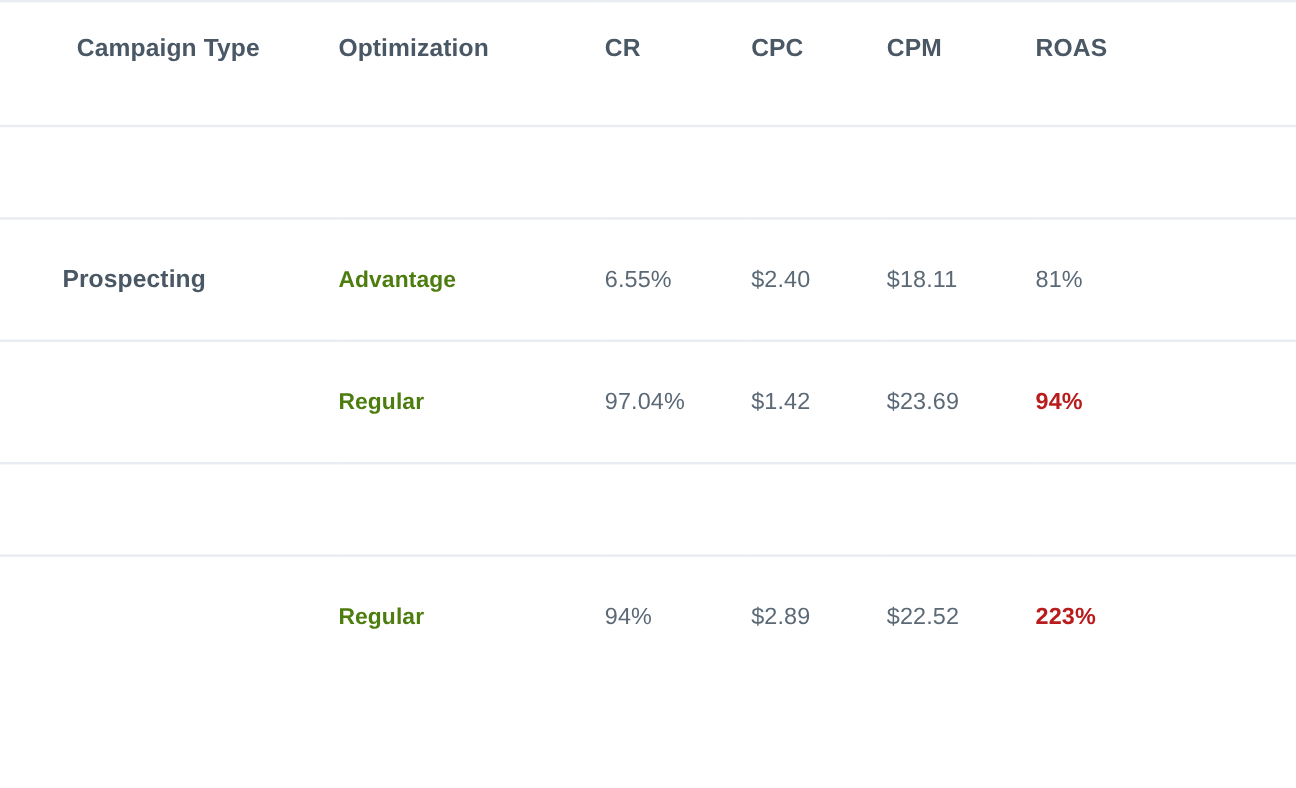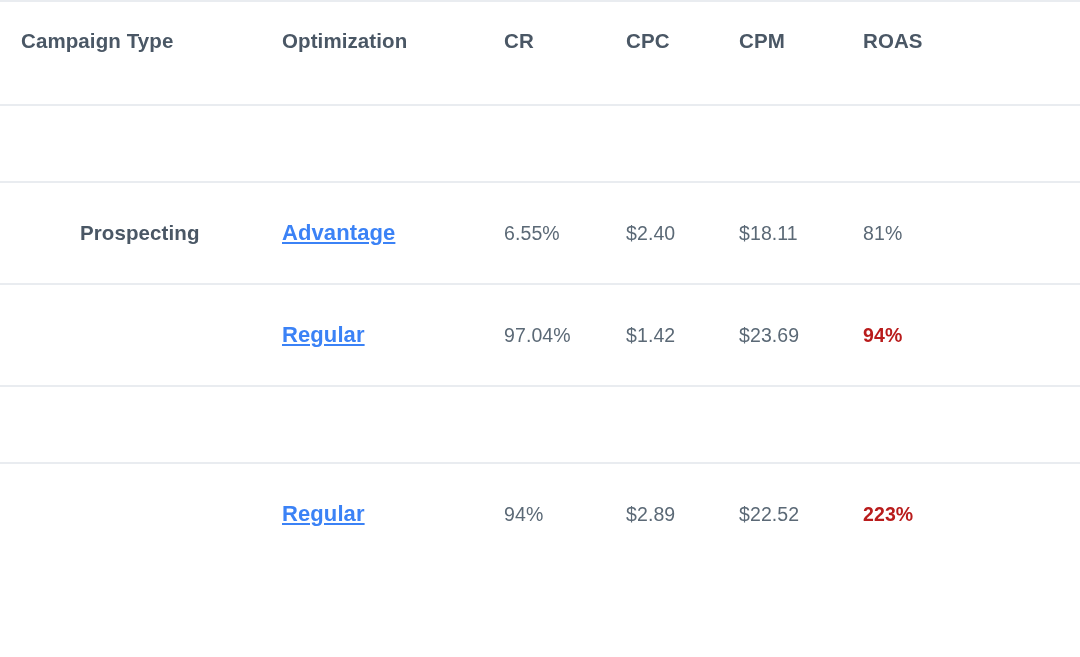--- a/index.html
+++ b/index.html
@@ -52,21 +52,21 @@
   }
   tr.header-row th {
     border-top: 2px solid #e9ecf0;
     border-bottom: 2px solid #e9ecf0;
     font-weight: bold;
     font-size: 20.5px;
     color: #4a5765;
     letter-spacing: 0.1px;
     height: 102px;
   }
-  tr.header-row th.first-cell { padding-left: 21px; }
+  tr.header-row th.first-cell { padding-left: 64px; }
 
   
   tr.header-row th .hdr-label {
     display: block;
     position: relative;
     top: -12px;
   }
 
   
   tr.spacer-row {
@@ -80,21 +80,21 @@
   
   tr.data-row {
     height: 100px;
   }
   tr.data-row td {
     height: 100px;
     font-size: 19.5px;
     color: #5b6976;
     font-weight: normal;
   }
-  tr.data-row td.first-cell { padding-left: 80px; }
+  tr.data-row td.first-cell { padding-left: 52px; }
 
   tr.data-row.with-rule td {
     border-bottom: 2px solid #e9ecf0;
   }
   
   tr.data-row.with-rule.short-rule td.rule-stop {
     border-bottom: 0;
   }
 
   td.label-cell,
@@ -103,24 +103,23 @@
   }
 
   .group-label {
     font-weight: bold;
     font-size: 20.5px;
     color: #4a5765;
     letter-spacing: 0.1px;
   }
   .optim-label {
     font-weight: bold;
-    font-size: 22px;
-    color: #3b82f6;
-    letter-spacing: 0.1px;
-    text-decoration: underline;
+    font-size: 19px;
+    color: #4d7c0f;
+    letter-spacing: 0.1px;
   }
   .metric {
     font-weight: normal;
     font-size: 19.5px;
     color: #5b6976;
     letter-spacing: 0.1px;
     text-align: right;
   }
   .metric.highlight {
     font-weight: bold;

